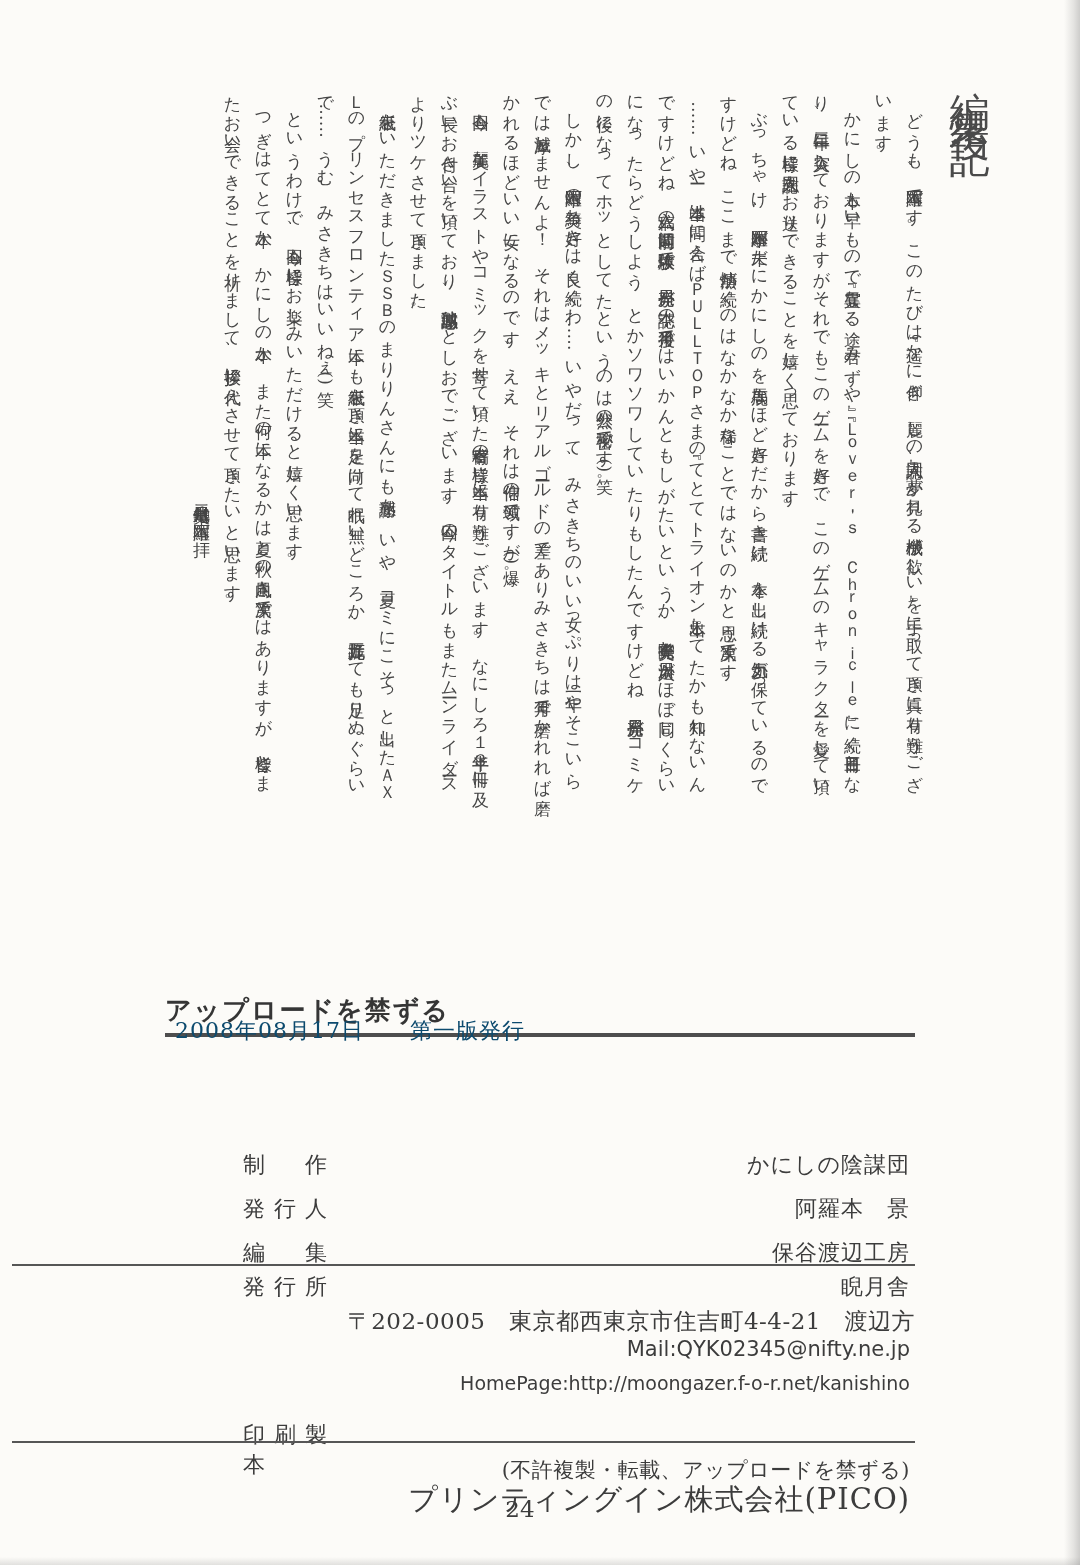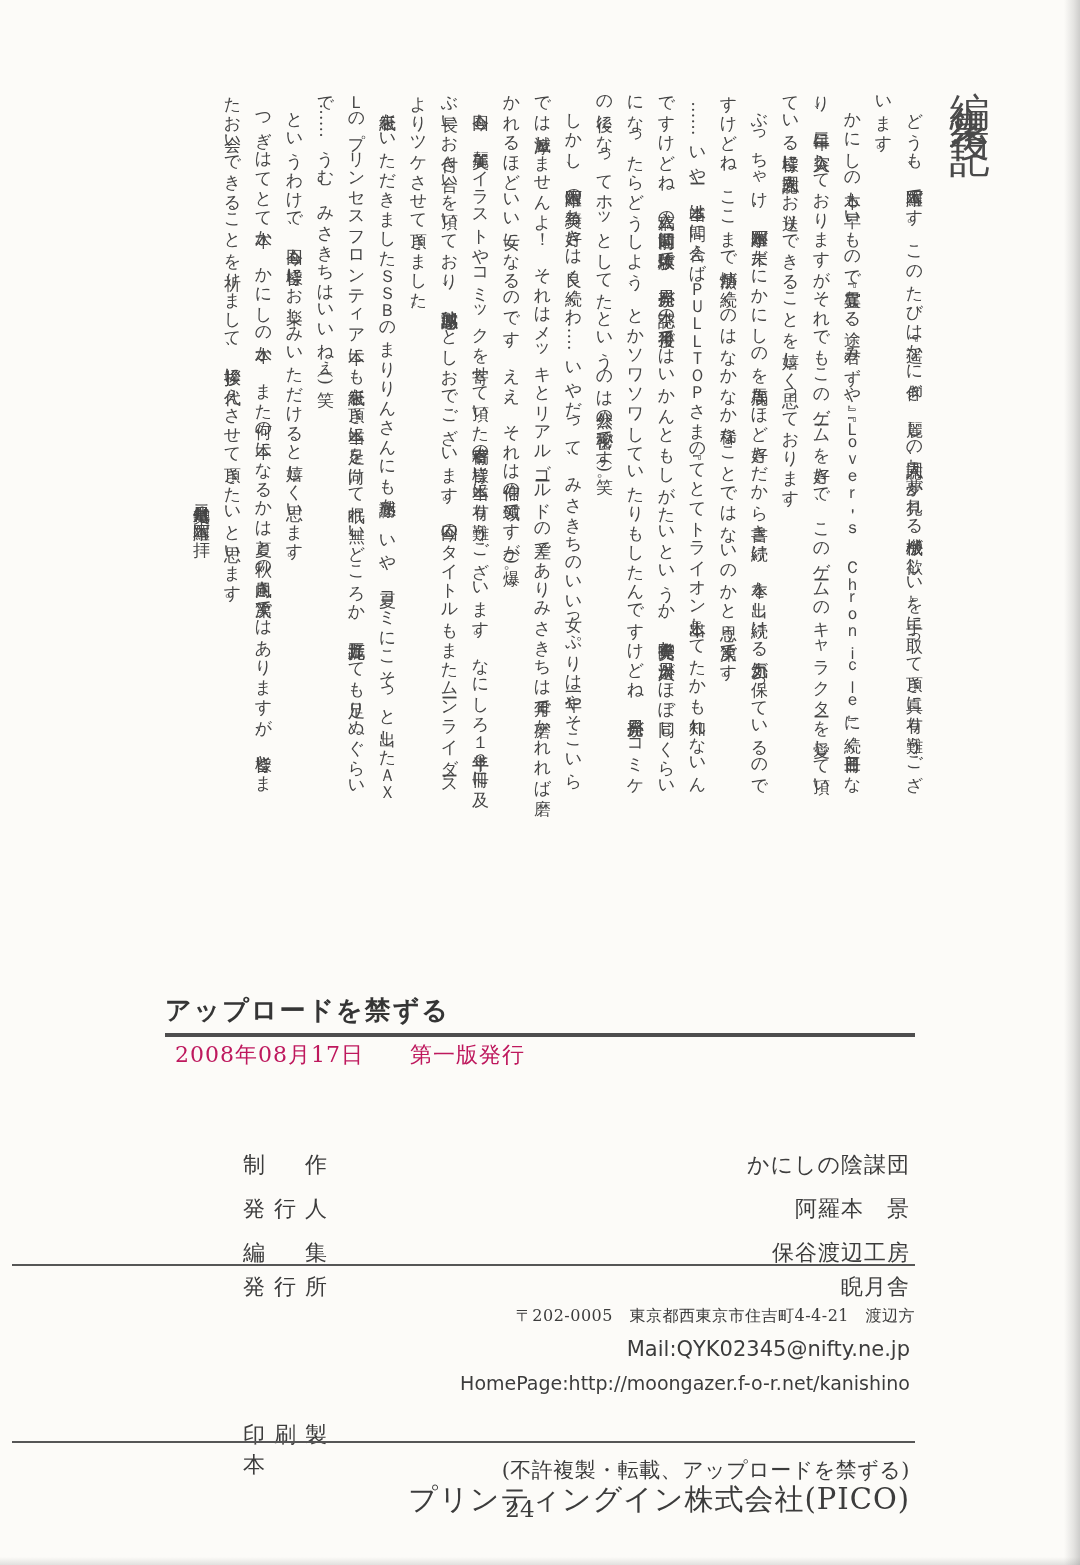--- a/index.html
+++ b/index.html
@@ -49,22 +49,22 @@
   .book-title{
     position:absolute;left:165px;top:993px;margin:0;
     font-family:"DejaVu Sans","Liberation Sans",sans-serif;
     font-size:26px;font-weight:bold;letter-spacing:2px;color:#353535;
   }
   .title-rule{
     position:absolute;left:165px;top:1033px;width:750px;height:4px;
     background:#4e4e4e;
   }
   .edition{
-    position:absolute;left:175px;top:1040px;
-    font-size:22px;letter-spacing:1px;color:#be185d;
+    position:absolute;left:175px;top:1016px;
+    font-size:22px;letter-spacing:1px;color:#0c4a6e;
   }
   .c-row{
     position:absolute;left:165px;width:745px;
     display:flex;align-items:baseline;
     font-size:22px;color:#3c3c3c;
   }
   .c-label{
     display:inline-block;width:84px;margin-left:78px;
     text-align:justify;text-align-last:justify;
   }
@@ -75,21 +75,21 @@
   .row-4{top:1272px;}
   .row-printer{top:1420px;flex-direction:column;}
   .row-printer .c-value{font-size:29px;}
   .thin-rule{
     position:absolute;left:12px;width:903px;height:2px;background:#565656;
   }
   .rule-a{top:1264px;}
   .rule-b{top:1441px;}
   .c-address{
     position:absolute;left:165px;width:750px;top:1306px;
-    text-align:right;font-size:16px;color:#3c3c3c;letter-spacing:0.5px;
+    text-align:right;font-size:23px;color:#3c3c3c;letter-spacing:0.5px;
   }
   .c-mail{
     position:absolute;left:165px;width:745px;top:1337px;
     text-align:right;
     font-family:"DejaVu Sans","Liberation Sans",sans-serif;
     font-size:21px;color:#3c3c3c;
   }
   .c-homepage{
     position:absolute;left:165px;width:745px;top:1372px;
     text-align:right;

